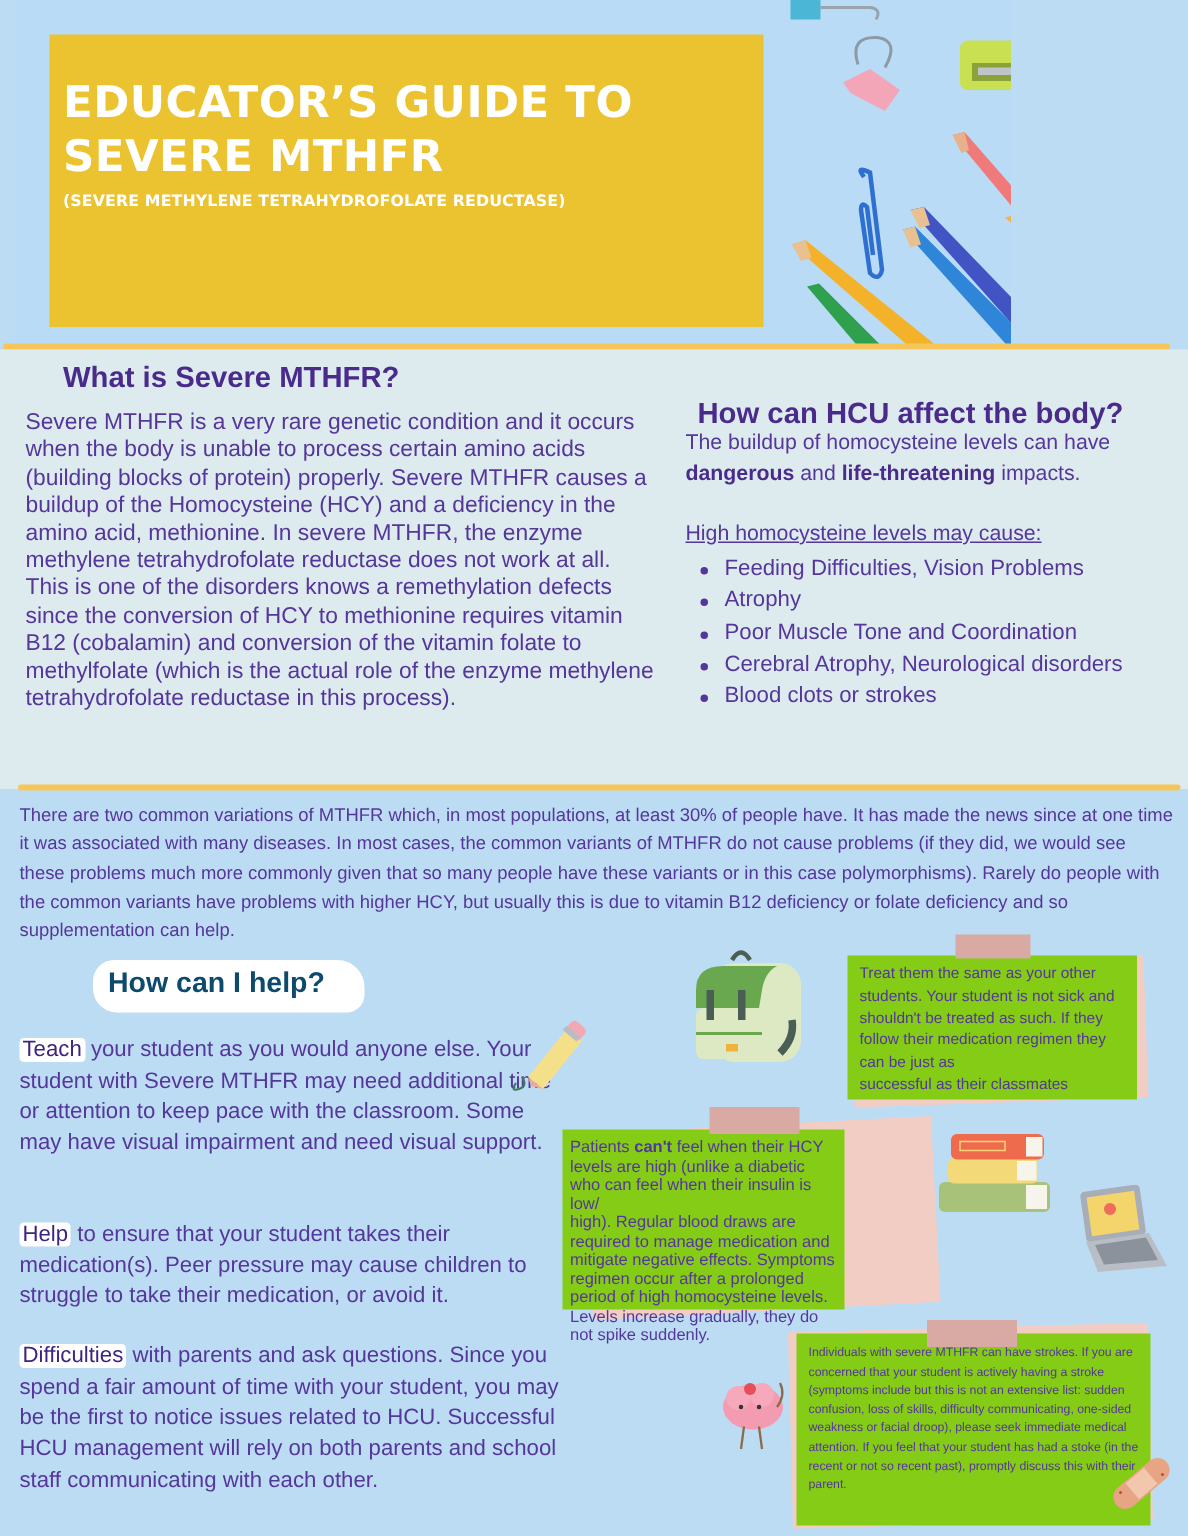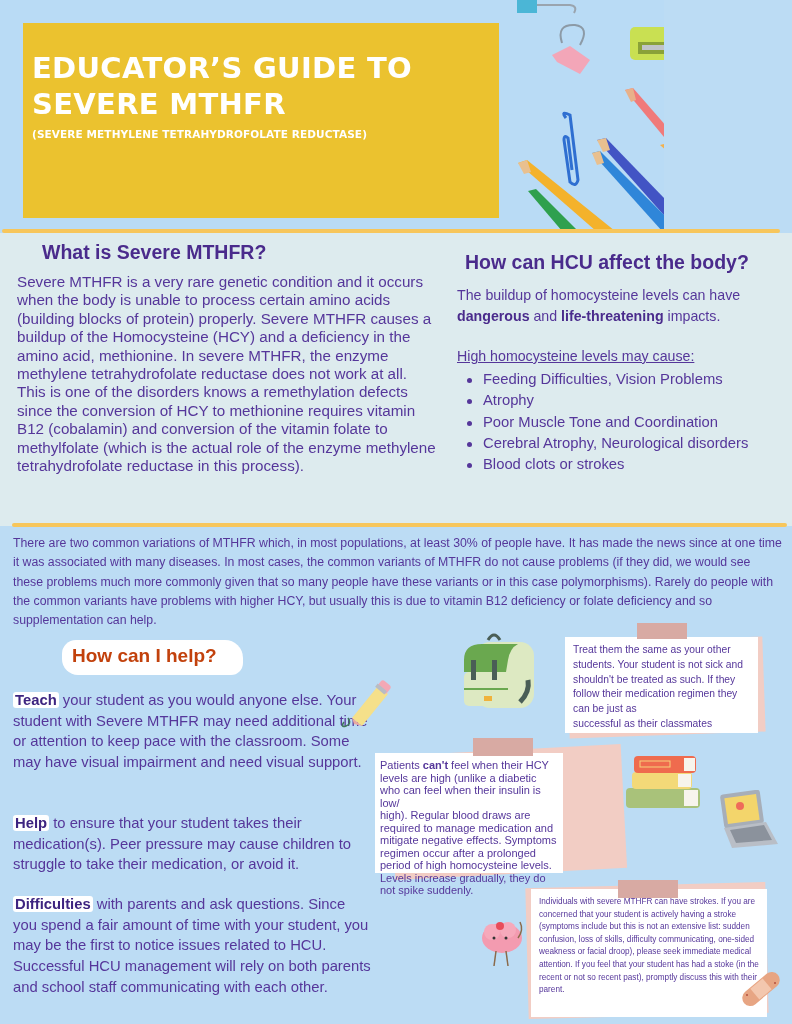--- a/index.html
+++ b/index.html
@@ -6,21 +6,21 @@
   html, body { width: 792px; height: 1024px; overflow: hidden; }
   body {
     background: #bcdcf4;
     font-family: "DejaVu Sans", sans-serif;
     color: #4a2f8a;
     position: relative;
   }
 
   
   .hero {
-    position: absolute; left: 0; top: 0; width: 664px; height: 231px;
+    position: absolute; left: 10px; top: 0; width: 664px; height: 231px;
     background: #b9dbf5;
     overflow: hidden;
   }
   .hero-card {
     position: absolute; left: 23px; top: 23px; width: 476px; height: 195px;
     background: #ebc22f;
   }
   .hero-title {
     position: absolute; left: 32px; top: 50px; width: 470px;
     font-family: "DejaVu Sans", sans-serif; font-weight: bold;
@@ -49,21 +49,21 @@
   }
   .what-heading {
     position: absolute; left: 42px; top: 241px; font-size: 19.5px;
   }
   .what-body {
     position: absolute; left: 17px; top: 273px; width: 420px;
     font-family: "Liberation Sans", sans-serif; font-size: 15.2px; line-height: 18.4px;
     color: #55369a;
   }
   .hcu-heading {
-    position: absolute; left: 465px; top: 251px; font-size: 19.5px;
+    position: absolute; left: 465px; top: 265px; font-size: 19.5px;
   }
   .hcu-intro {
     position: absolute; left: 457px; top: 285px; width: 330px;
     font-family: "Liberation Sans", sans-serif; font-size: 14.2px; line-height: 21px; color: #55369a;
   }
   .hcu-intro b { color: #4a2b8c; }
   .hcu-list-title {
     position: absolute; left: 457px; top: 348px;
     font-family: "Liberation Sans", sans-serif; font-size: 14.2px; color: #55369a;
     text-decoration: underline;
@@ -83,38 +83,38 @@
     position: absolute; left: 13px; top: 534px; width: 770px;
     font-family: "Liberation Sans", sans-serif; font-size: 12.3px; line-height: 19.3px; color: #55369a;
   }
 
   
   .help-heading-wrap {
     position: absolute; left: 62px; top: 640px; width: 181px; height: 35px;
     background: #ffffff; border-radius: 14px 18px 12px 16px;
   }
   .help-heading {
-    position: absolute; left: 72px; top: 645px; font-size: 19px; color: #c2410c;
+    position: absolute; left: 72px; top: 645px; font-size: 19px; color: #0c4a6e;
   }
   .help-block {
     position: absolute; left: 13px; width: 360px;
     font-family: "Liberation Sans", sans-serif; font-size: 14.8px; line-height: 20.7px; color: #55369a;
   }
   .hl {
-    font-weight: bold; color: #3d2480;
+    font-weight: normal; color: #3d2480;
     background: linear-gradient(#ffffff, #ffffff);
     padding: 0 2px; border-radius: 3px;
   }
 
   
   .note-back {
     position: absolute; background: #f2cdc4;
   }
   .note {
-    position: absolute; background: #ffffff;
+    position: absolute; background: #84cc16;
     font-family: "Liberation Sans", sans-serif; color: #55369a;
   }
   .tape { position: absolute; background: #d8aaa3; }
   .note1 { left: 565px; top: 637px; width: 193px; height: 96px; font-size: 10.3px; line-height: 14.8px; padding: 6px 8px; }
   .note2 { left: 375px; top: 753px; width: 188px; height: 120px; font-size: 11px; line-height: 12.5px; padding: 6px 5px; }
   .note3 { left: 531px; top: 889px; width: 236px; height: 128px; font-size: 8.2px; line-height: 12.6px; padding: 7px 8px; }
   .note p { margin: 0; }
 
   .deco { position: absolute; }
 </style>

